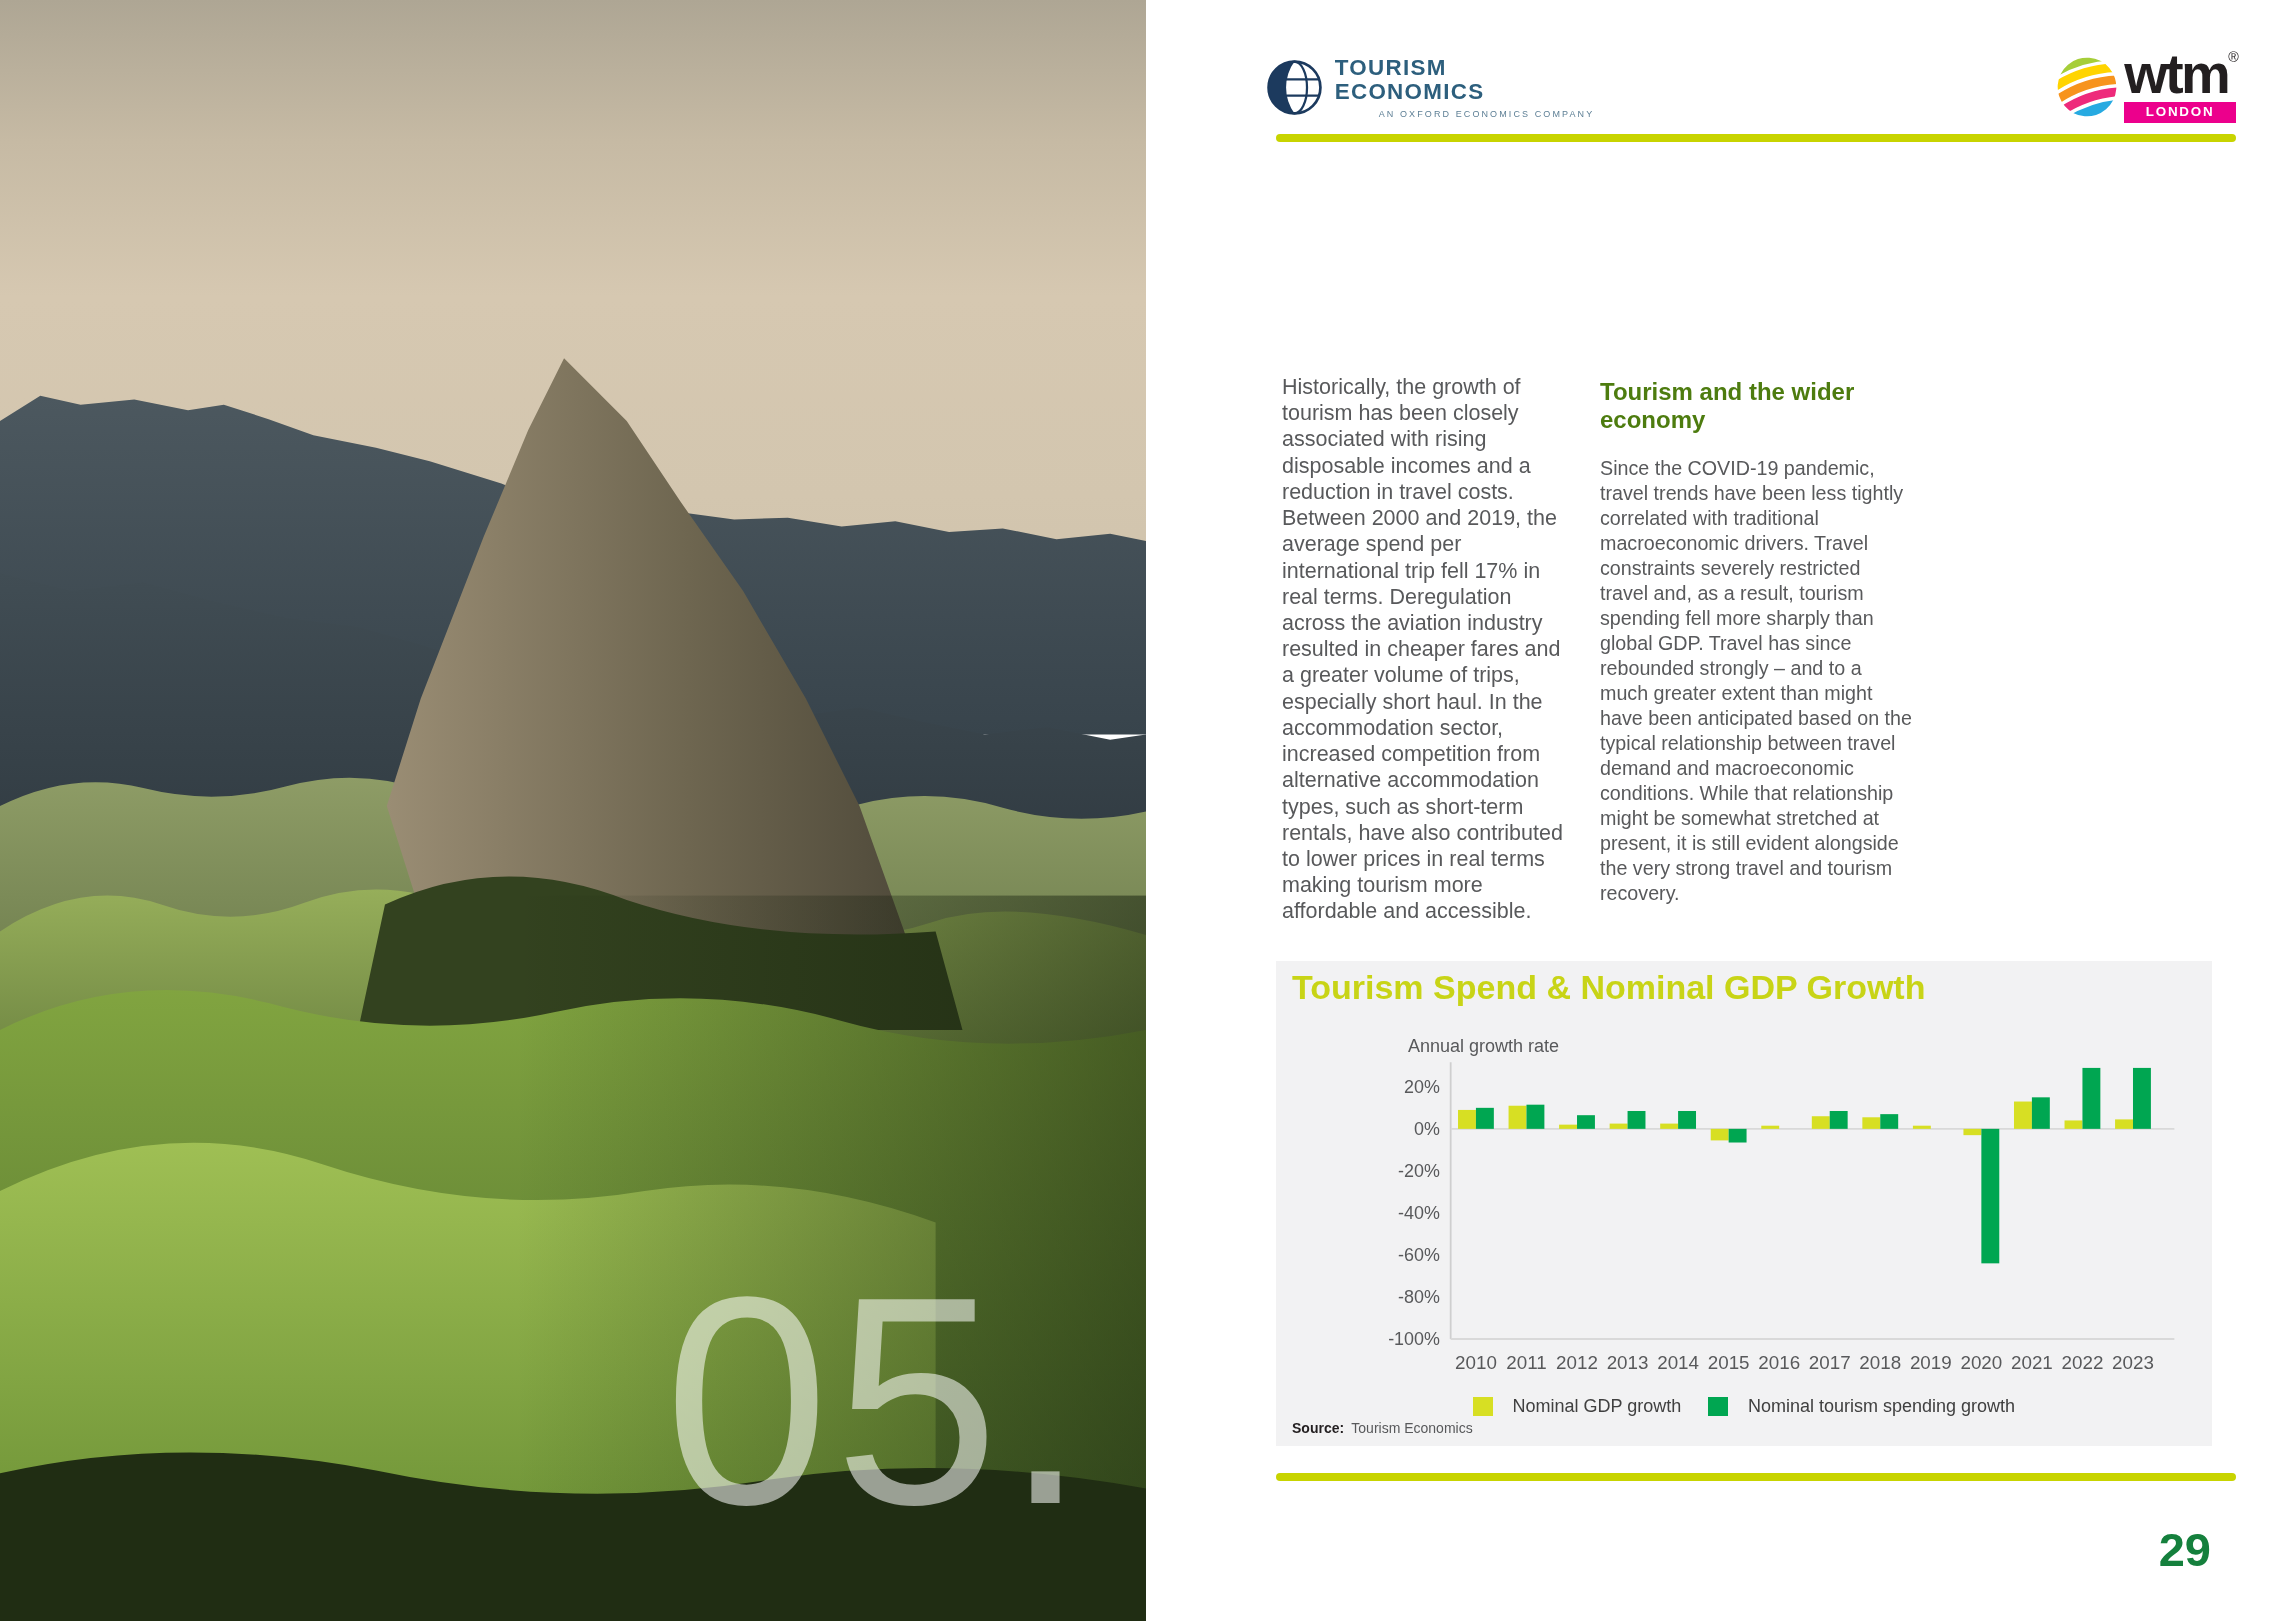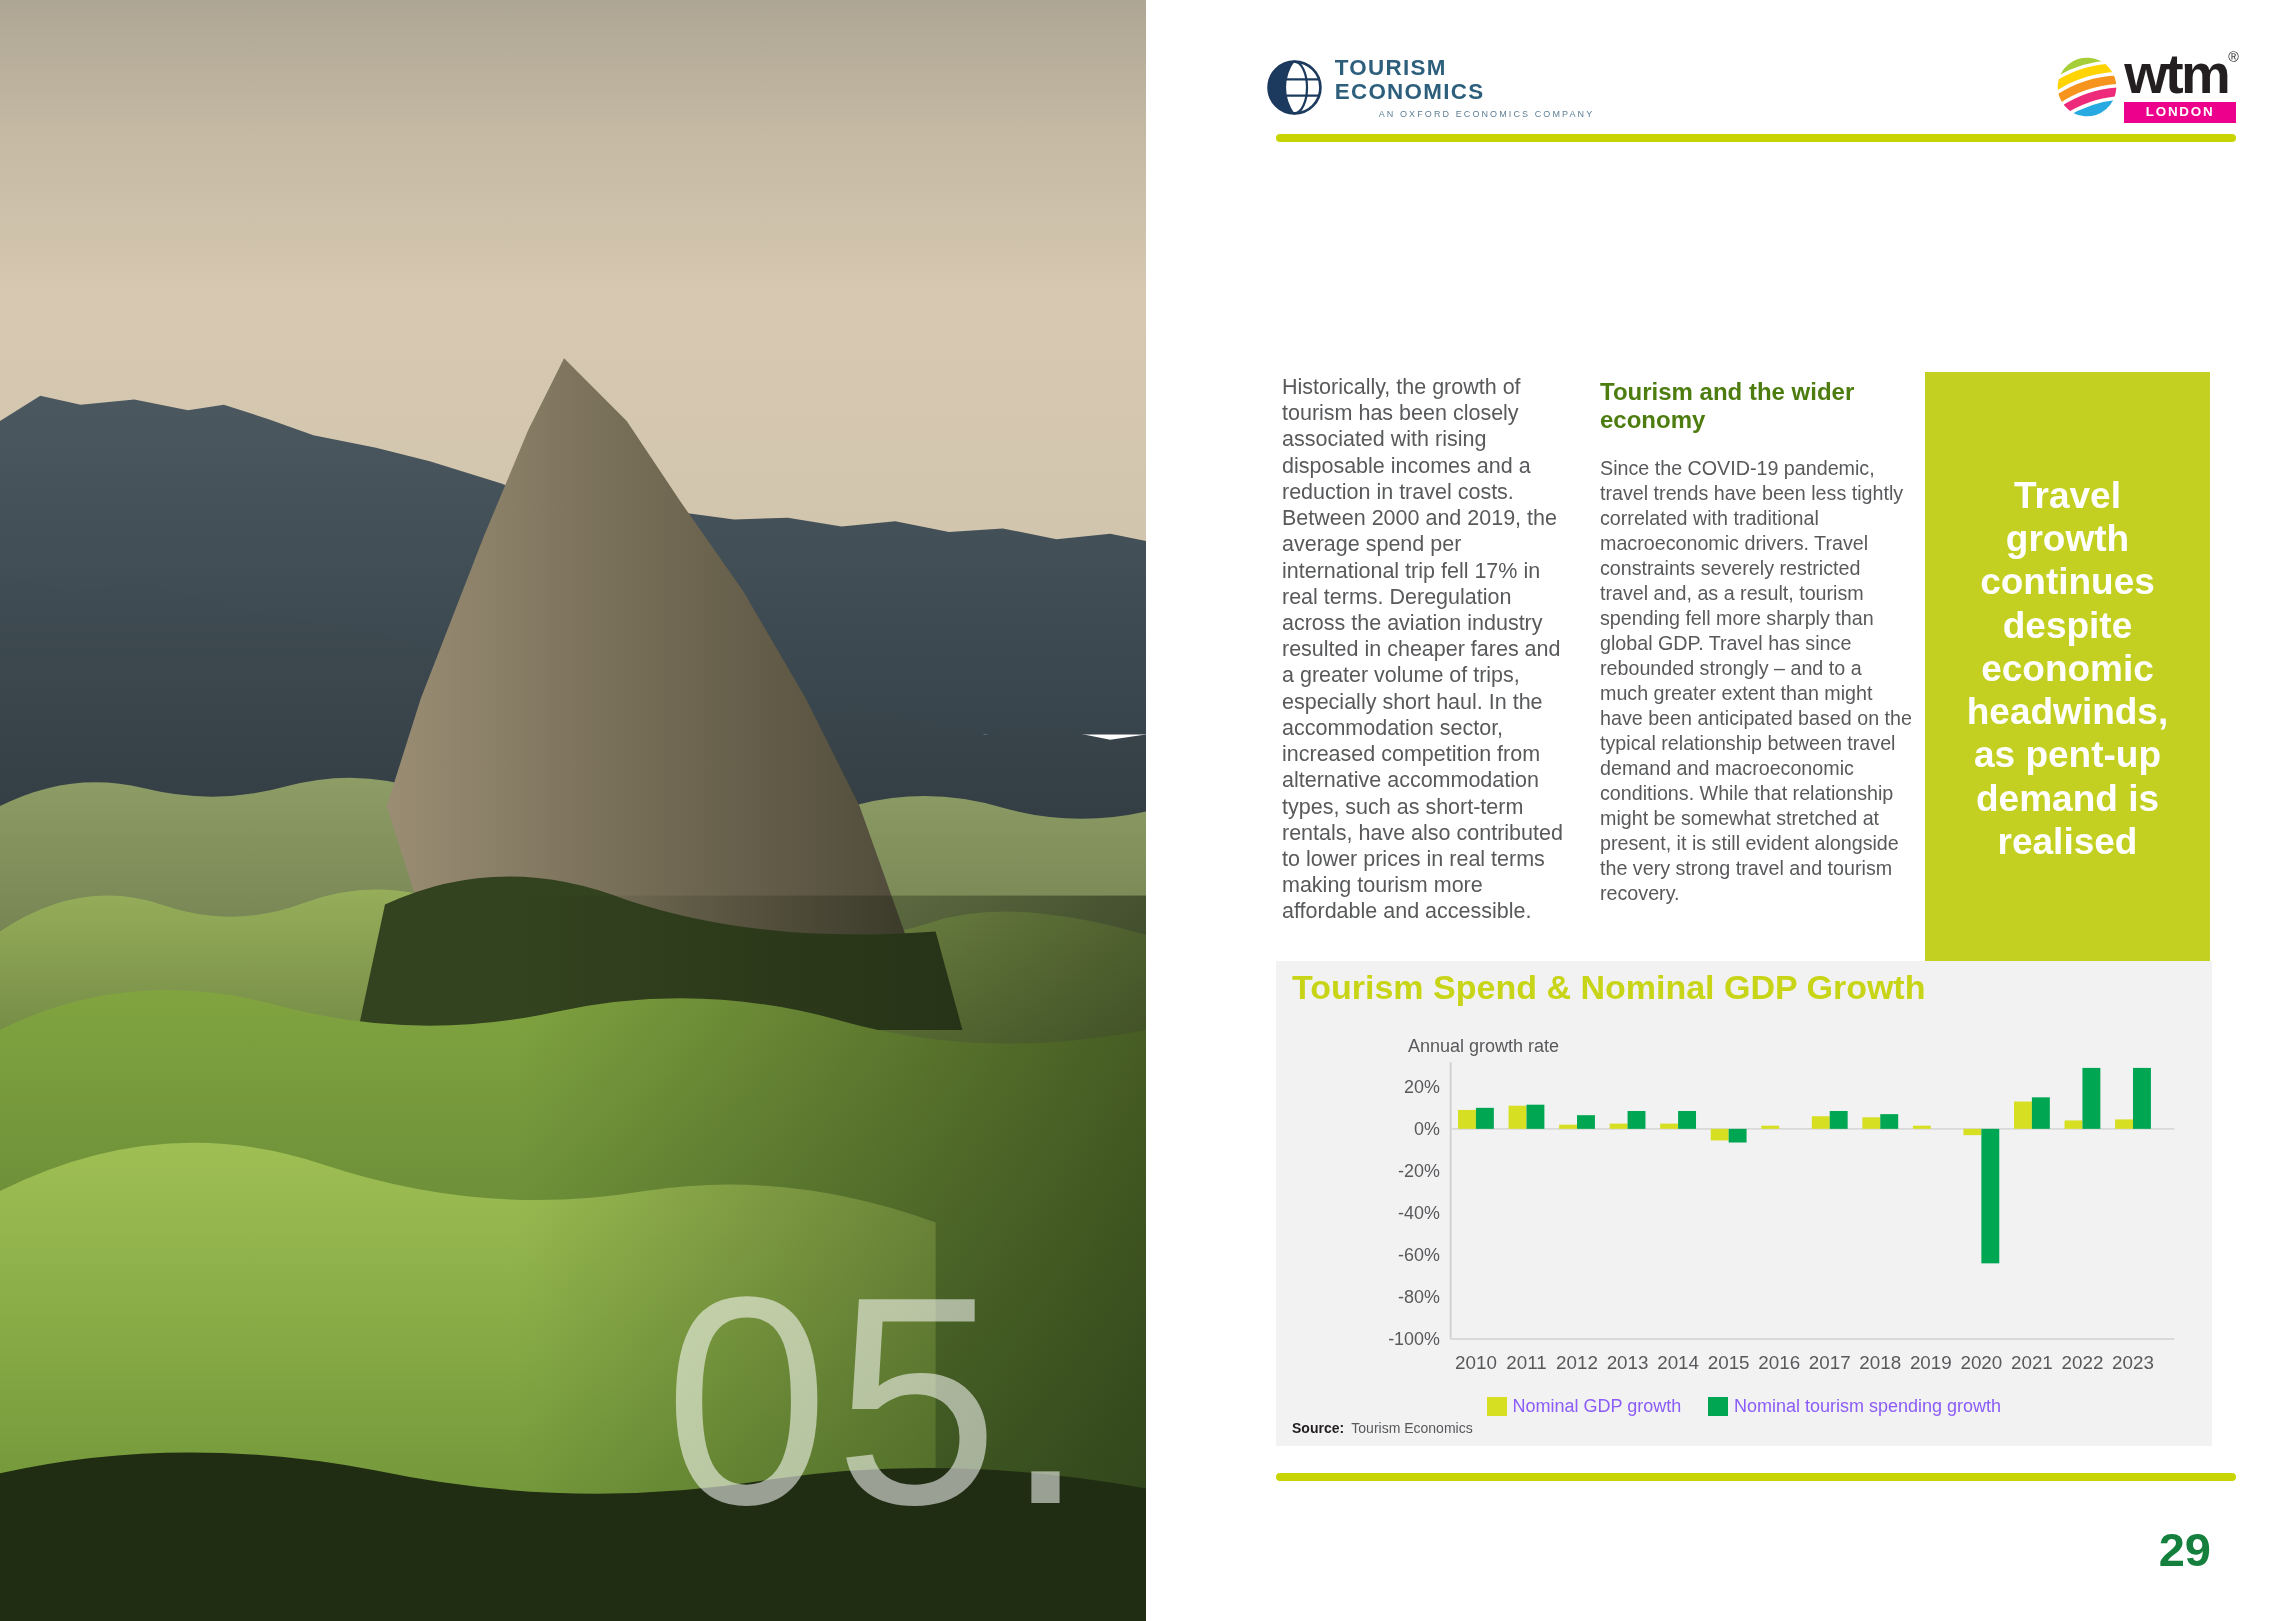--- a/index.html
+++ b/index.html
@@ -46,21 +46,21 @@
 
   
   .panel{position:absolute;left:130px;top:961px;width:936px;height:485px;background:#f2f2f3;}
   .chart-title{position:absolute;left:16px;top:7.2px;font-size:34px;font-weight:800;color:#c8d416;}
   .chart-subtitle{position:absolute;left:132px;top:75px;font-size:18px;color:#58595b;}
   .panel svg{position:absolute;left:0;top:0;}
   .panel svg text{font-family:"Liberation Sans", sans-serif;fill:#58595b;}
 
   .legend{position:absolute;left:0;top:435px;width:936px;display:flex;
           justify-content:center;gap:27px;align-items:center;}
-  .legend .item{display:flex;align-items:center;gap:6px;font-size:18px;color:#8b5cf6;}
+  .legend .item{display:flex;align-items:center;gap:20px;font-size:18px;color:#404040;}
   .legend .swatch{width:19.7px;height:19.7px;display:inline-block;}
 
   .source{position:absolute;left:16px;top:459px;font-size:14px;color:#58595b;}
   .source b{color:#231f20;margin-right:7.2px;}
 
   .page-num{position:absolute;right:81px;top:1522px;font-size:47px;font-weight:800;color:#15803d;}
 </style>
 </head>
 <body>
 
@@ -165,23 +165,20 @@
   <div class="rule top"></div>
 
 
   <div class="col col1">Historically, the growth of tourism has been closely associated with rising disposable incomes and a reduction in travel costs. Between 2000 and 2019, the average spend per international trip fell 17% in real terms. Deregulation across the aviation industry resulted in cheaper fares and a greater volume of trips, especially short haul. In the accommodation sector, increased competition from alternative accommodation types, such as short-term rentals, have also contributed to lower prices in real terms making tourism more affordable and accessible.</div>
 
   <div class="col col2">
     <h3>Tourism and the wider economy</h3>
     <div>Since the COVID-19 pandemic, travel trends have been less tightly correlated with traditional macroeconomic drivers. Travel constraints severely restricted travel and, as a result, tourism spending fell more sharply than global GDP. Travel has since rebounded strongly – and to a much greater extent than might have been anticipated based on the typical relationship between travel demand and macroeconomic conditions. While that relationship might be somewhat stretched at present, it is still evident alongside the very strong travel and tourism recovery.</div>
   </div>
 
-  <div class="callout">
-    <div class="ctext">Travel growth continues despite economic headwinds, as pent-up demand is realised</div>
-  </div>
 
   <div class="panel">
     <div class="chart-title">Tourism Spend &amp; Nominal GDP Growth</div>
     <div class="chart-subtitle">Annual growth rate</div>
     <svg id="chart-svg" width="936" height="421" viewBox="0 0 1045 470">
         <line x1="195" y1="113" x2="195" y2="422" stroke="#cfcfcf" stroke-width="2"></line>
         <line x1="195" y1="187.3846153846154" x2="1003" y2="187.3846153846154" stroke="#d9d9d9" stroke-width="2"></line>
         <line x1="195" y1="422" x2="1003" y2="422" stroke="#d9d9d9" stroke-width="2"></line>
         <text x="183" y="147.46153846153845" text-anchor="end" font-size="20">20%</text>
         <text x="183" y="194.3846153846154" text-anchor="end" font-size="20">0%</text>

